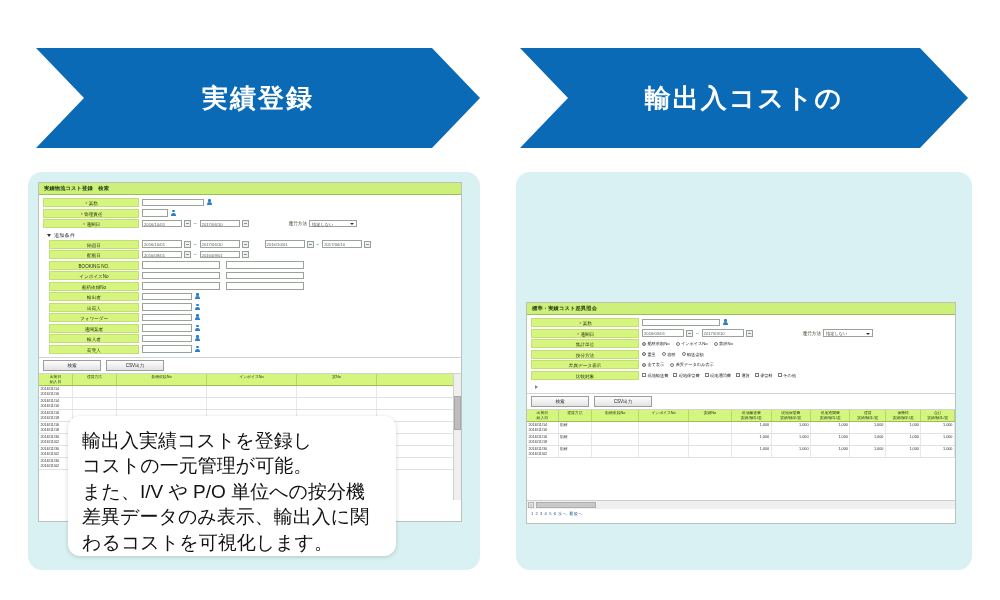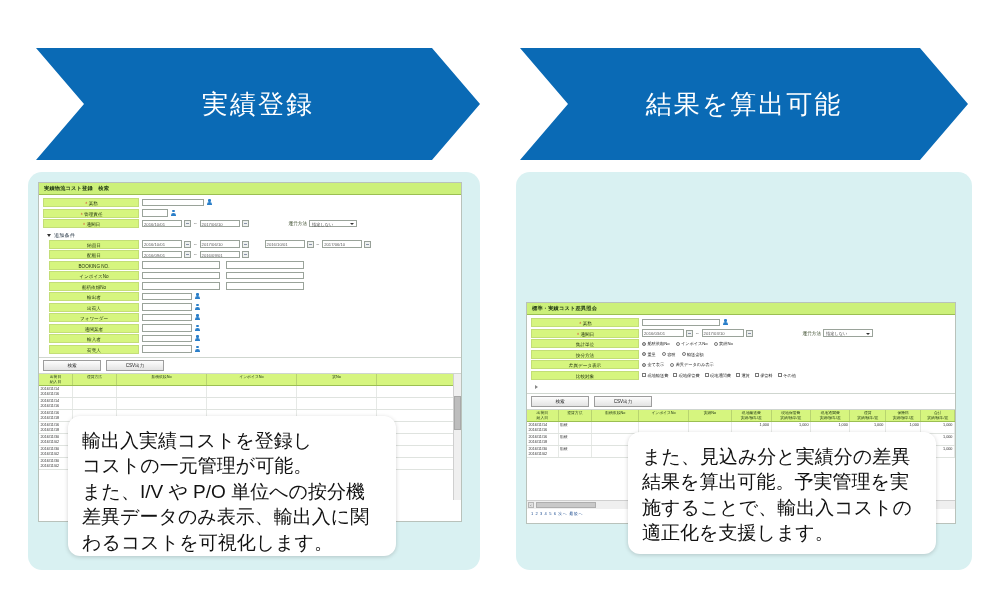--- a/index.html
+++ b/index.html
@@ -5,24 +5,24 @@
   html,body{margin:0;padding:0;}
   body{
     width:1000px;height:600px;background:#ffffff;
     font-family:"Liberation Sans","DejaVu Sans",sans-serif;
     overflow:hidden;position:relative;
   }
   .stage{position:absolute;left:0;top:0;width:1000px;height:600px;}
 
   
   .chevron{
-    position:absolute;height:112px;color:#ffffff;
+    position:absolute;height:100px;color:#ffffff;
     background:#0a6ab5;
     display:flex;align-items:center;justify-content:center;
-    font-size:26px;font-weight:normal;letter-spacing:2px;
+    font-size:26px;font-weight:bold;letter-spacing:2px;
     clip-path:polygon(0 0, calc(100% - 48px) 0, 100% 50%, calc(100% - 48px) 100%, 0 100%, 48px 50%);
   }
   .chevron span{pointer-events:none;}
   #chev-left{left:36px;top:48px;width:444px;}
   #chev-right{left:520px;top:48px;width:448px;}
 
   
   .panel{
     position:absolute;background:#d9f1f2;border-radius:14px;
   }
@@ -103,21 +103,21 @@
 </style>
 </head>
 <body>
 
 <div class="stage">
 
   <div class="chevron" id="chev-left">
     <span>実績登録</span>
   </div>
   <div class="chevron" id="chev-right">
-    <span>結果を算出可能</span>
+    <span>輸出入コストの</span>
   </div>
 
   <div class="panel" id="panel-left">
 
     <div class="app" style="left:10px;top:10px;width:424px;height:340px;">
 
       <div class="app-title">実績物流コスト登録　検索</div>
 
       <div class="form-area">
 
@@ -534,18 +534,14 @@
 
       <div class="pager">1 2 3 4 5 6 次へ 最後へ</div>
     </div>
   </div>
 
   <div class="callout" id="callout-left">輸出入実績コストを登録し
 コストの一元管理が可能。
 また、I/V や P/O 単位への按分機
 差異データのみ表示、輸出入に関
 わるコストを可視化します。</div>
-  <div class="callout" id="callout-right">また、見込み分と実績分の差異
-結果を算出可能。予実管理を実
-施することで、輸出入コストの
-適正化を支援します。</div>
 
 </div>
 
 </body></html>

